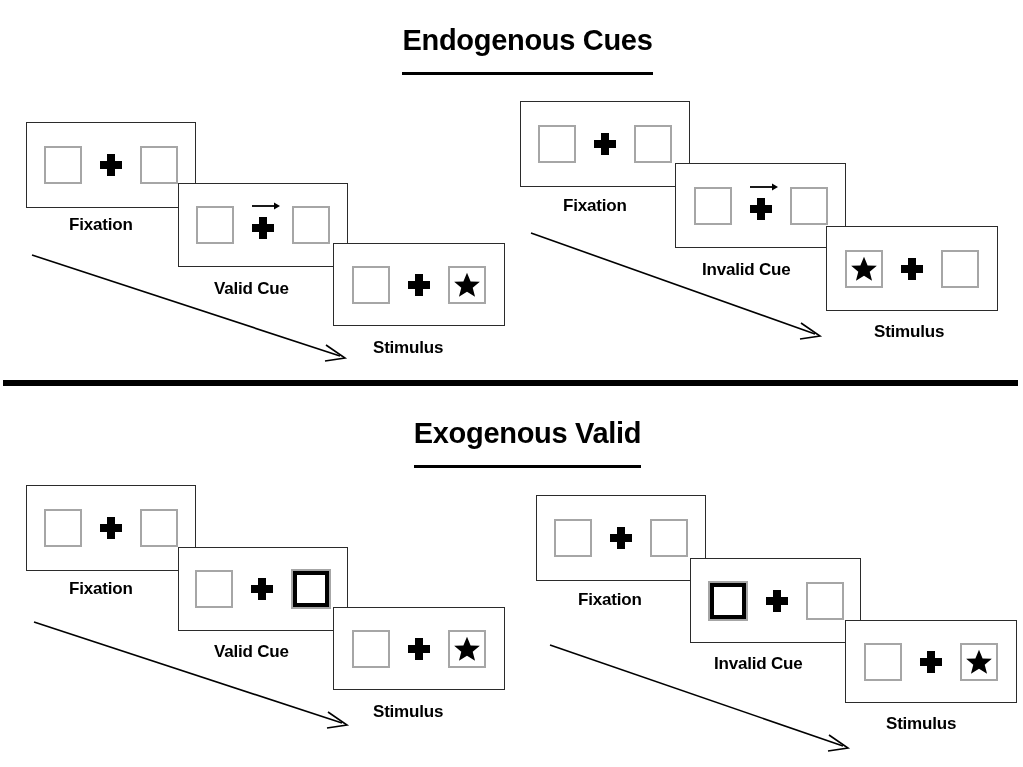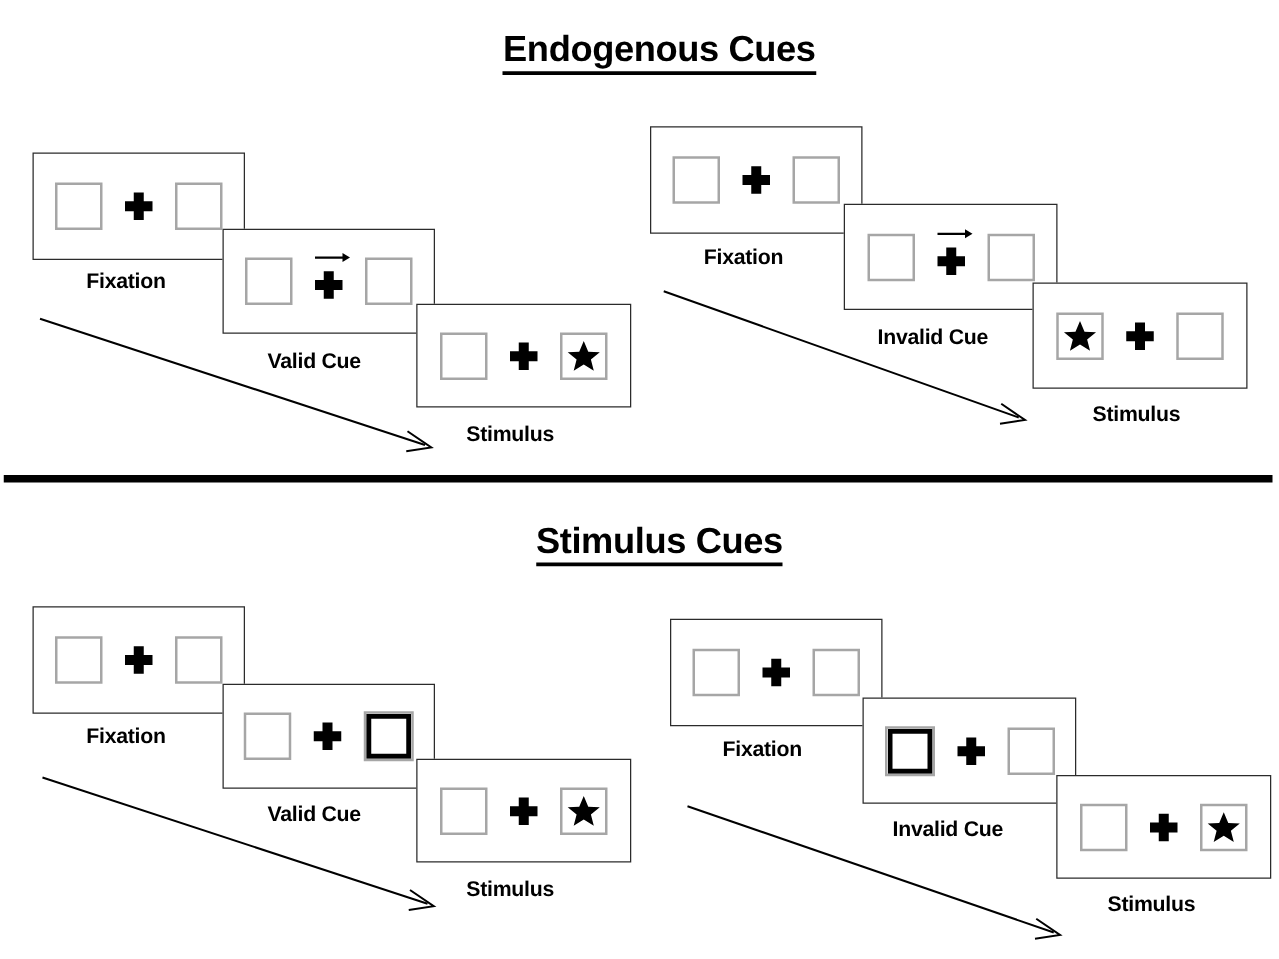--- a/index.html
+++ b/index.html
@@ -22,21 +22,21 @@
     width: 100%;
     left: 0;
     text-align: center;
     font-size: 29px;
     font-weight: bold;
     letter-spacing: -0.3px;
     color: #000;
   }
   .section-title span.ttl {
     border-bottom: 3px solid #000;
-    padding-bottom: 1px;
+    padding-bottom: 16px;
     margin-left: 32px;
   }
   #title-endogenous { top: 24px; }
   #title-exogenous  { top: 417px; }
 
   
   .divider {
     position: absolute;
     left: 3px;
     top: 380px;
@@ -213,21 +213,21 @@
 <div class="stage-label" style="left:874px; top:322px;">Stimulus</div>
 
 <svg class="time-arrow" style="left:527px; top:228px;" width="300" height="120" viewBox="0 0 300 120">
   <line x1="4" y1="5" x2="288" y2="106" stroke="#000" stroke-width="1.6"></line>
   <polyline points="274,95 293,108 273,111" fill="none" stroke="#000" stroke-width="1.6"></polyline>
 </svg>
 
 <div class="divider"></div>
 
 <div class="section-title" id="title-exogenous">
-  <span class="ttl">Stimulus Cues</span>
+  <span class="ttl">Exogenous Valid</span>
 </div>
 
 <div class="panel" style="left:26px; top:485px; width:170px; height:86px;">
   <div class="panel-inner">
     <div class="sq" style="width:38px;height:38px;"></div>
     <div class="cross" style="width:22px;height:22px;margin:0 18px;">
       <div class="bar-h" style="left:0;top:7px;width:22px;height:8px;"></div>
       <div class="bar-v" style="left:7px;top:0;width:8px;height:22px;"></div>
     </div>
     <div class="sq" style="width:38px;height:38px;"></div>

